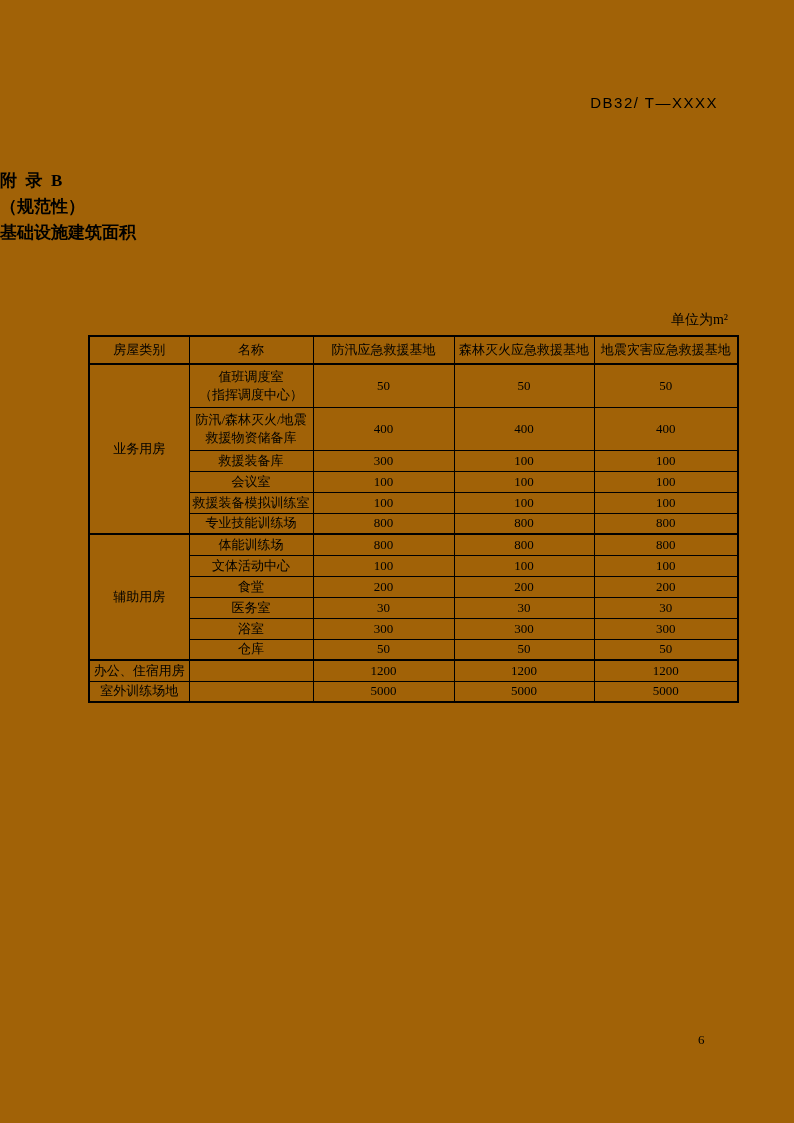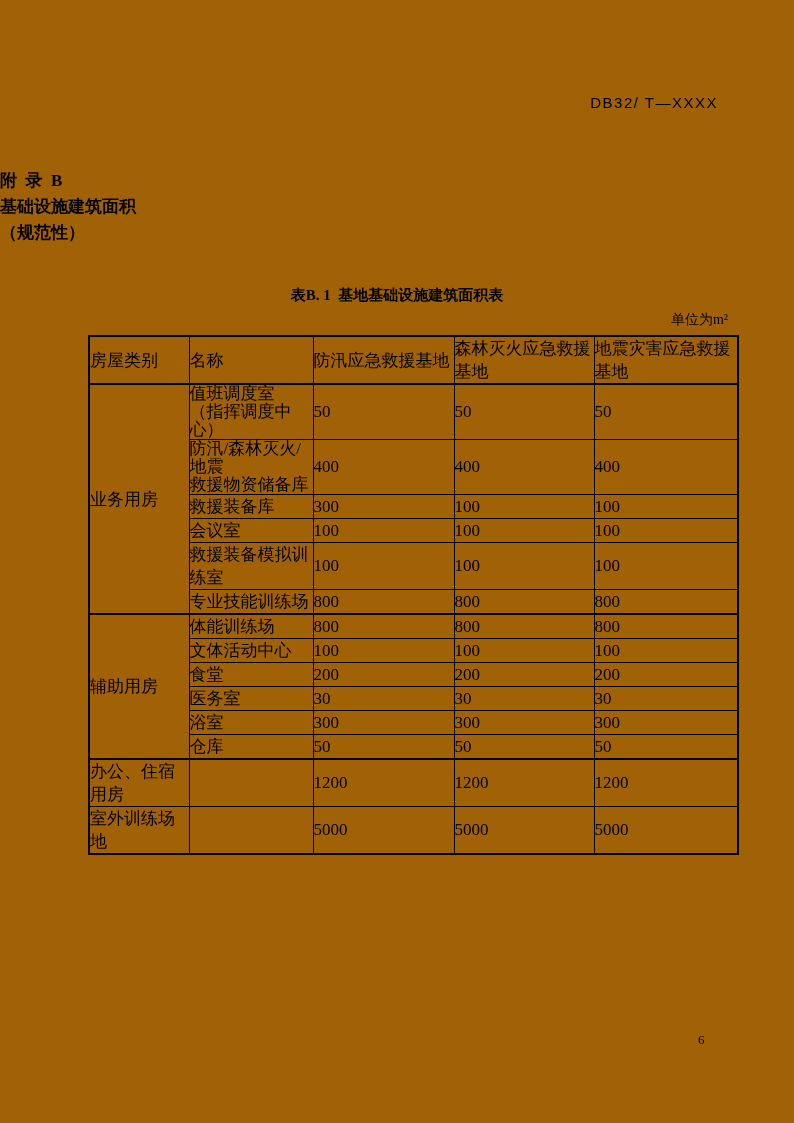--- a/index.html
+++ b/index.html
@@ -64,22 +64,22 @@
   }
   .table-wrap {
     position: absolute;
     top: 335px;
     left: 88px;
   }
   table.area {
     border-collapse: collapse;
     table-layout: fixed;
     width: 649px;
-    text-align: left;
-    font-size: 17px;
+    text-align: center;
+    font-size: 13px;
     border: 2px solid #000;
   }
   table.area td {
     border: 1px solid #000;
     padding: 0;
     overflow: hidden;
     vertical-align: middle;
   }
   tr.head td {
     height: 26px;
@@ -102,26 +102,25 @@
 </style>
 </head>
 <body>
 
 <div class="page">
 
   <div class="doc-header">DB32/ T—XXXX</div>
 
   <div class="title-block">
     <div class="title-line">附  录  B</div>
+    <div class="title-line">（规范性）</div>
     <div class="title-line">基础设施建筑面积</div>
-    <div class="title-line">（规范性）</div>
   </div>
 
 
-  <div class="table-caption">表B. 1  基地基础设施建筑面积表</div>
 
   <div class="unit-note">单位为m²</div>
 
   <div class="table-wrap">
     <table class="area">
       <colgroup>
         <col style="width:100px">
         <col style="width:124px">
         <col style="width:141px">
         <col style="width:140px">

